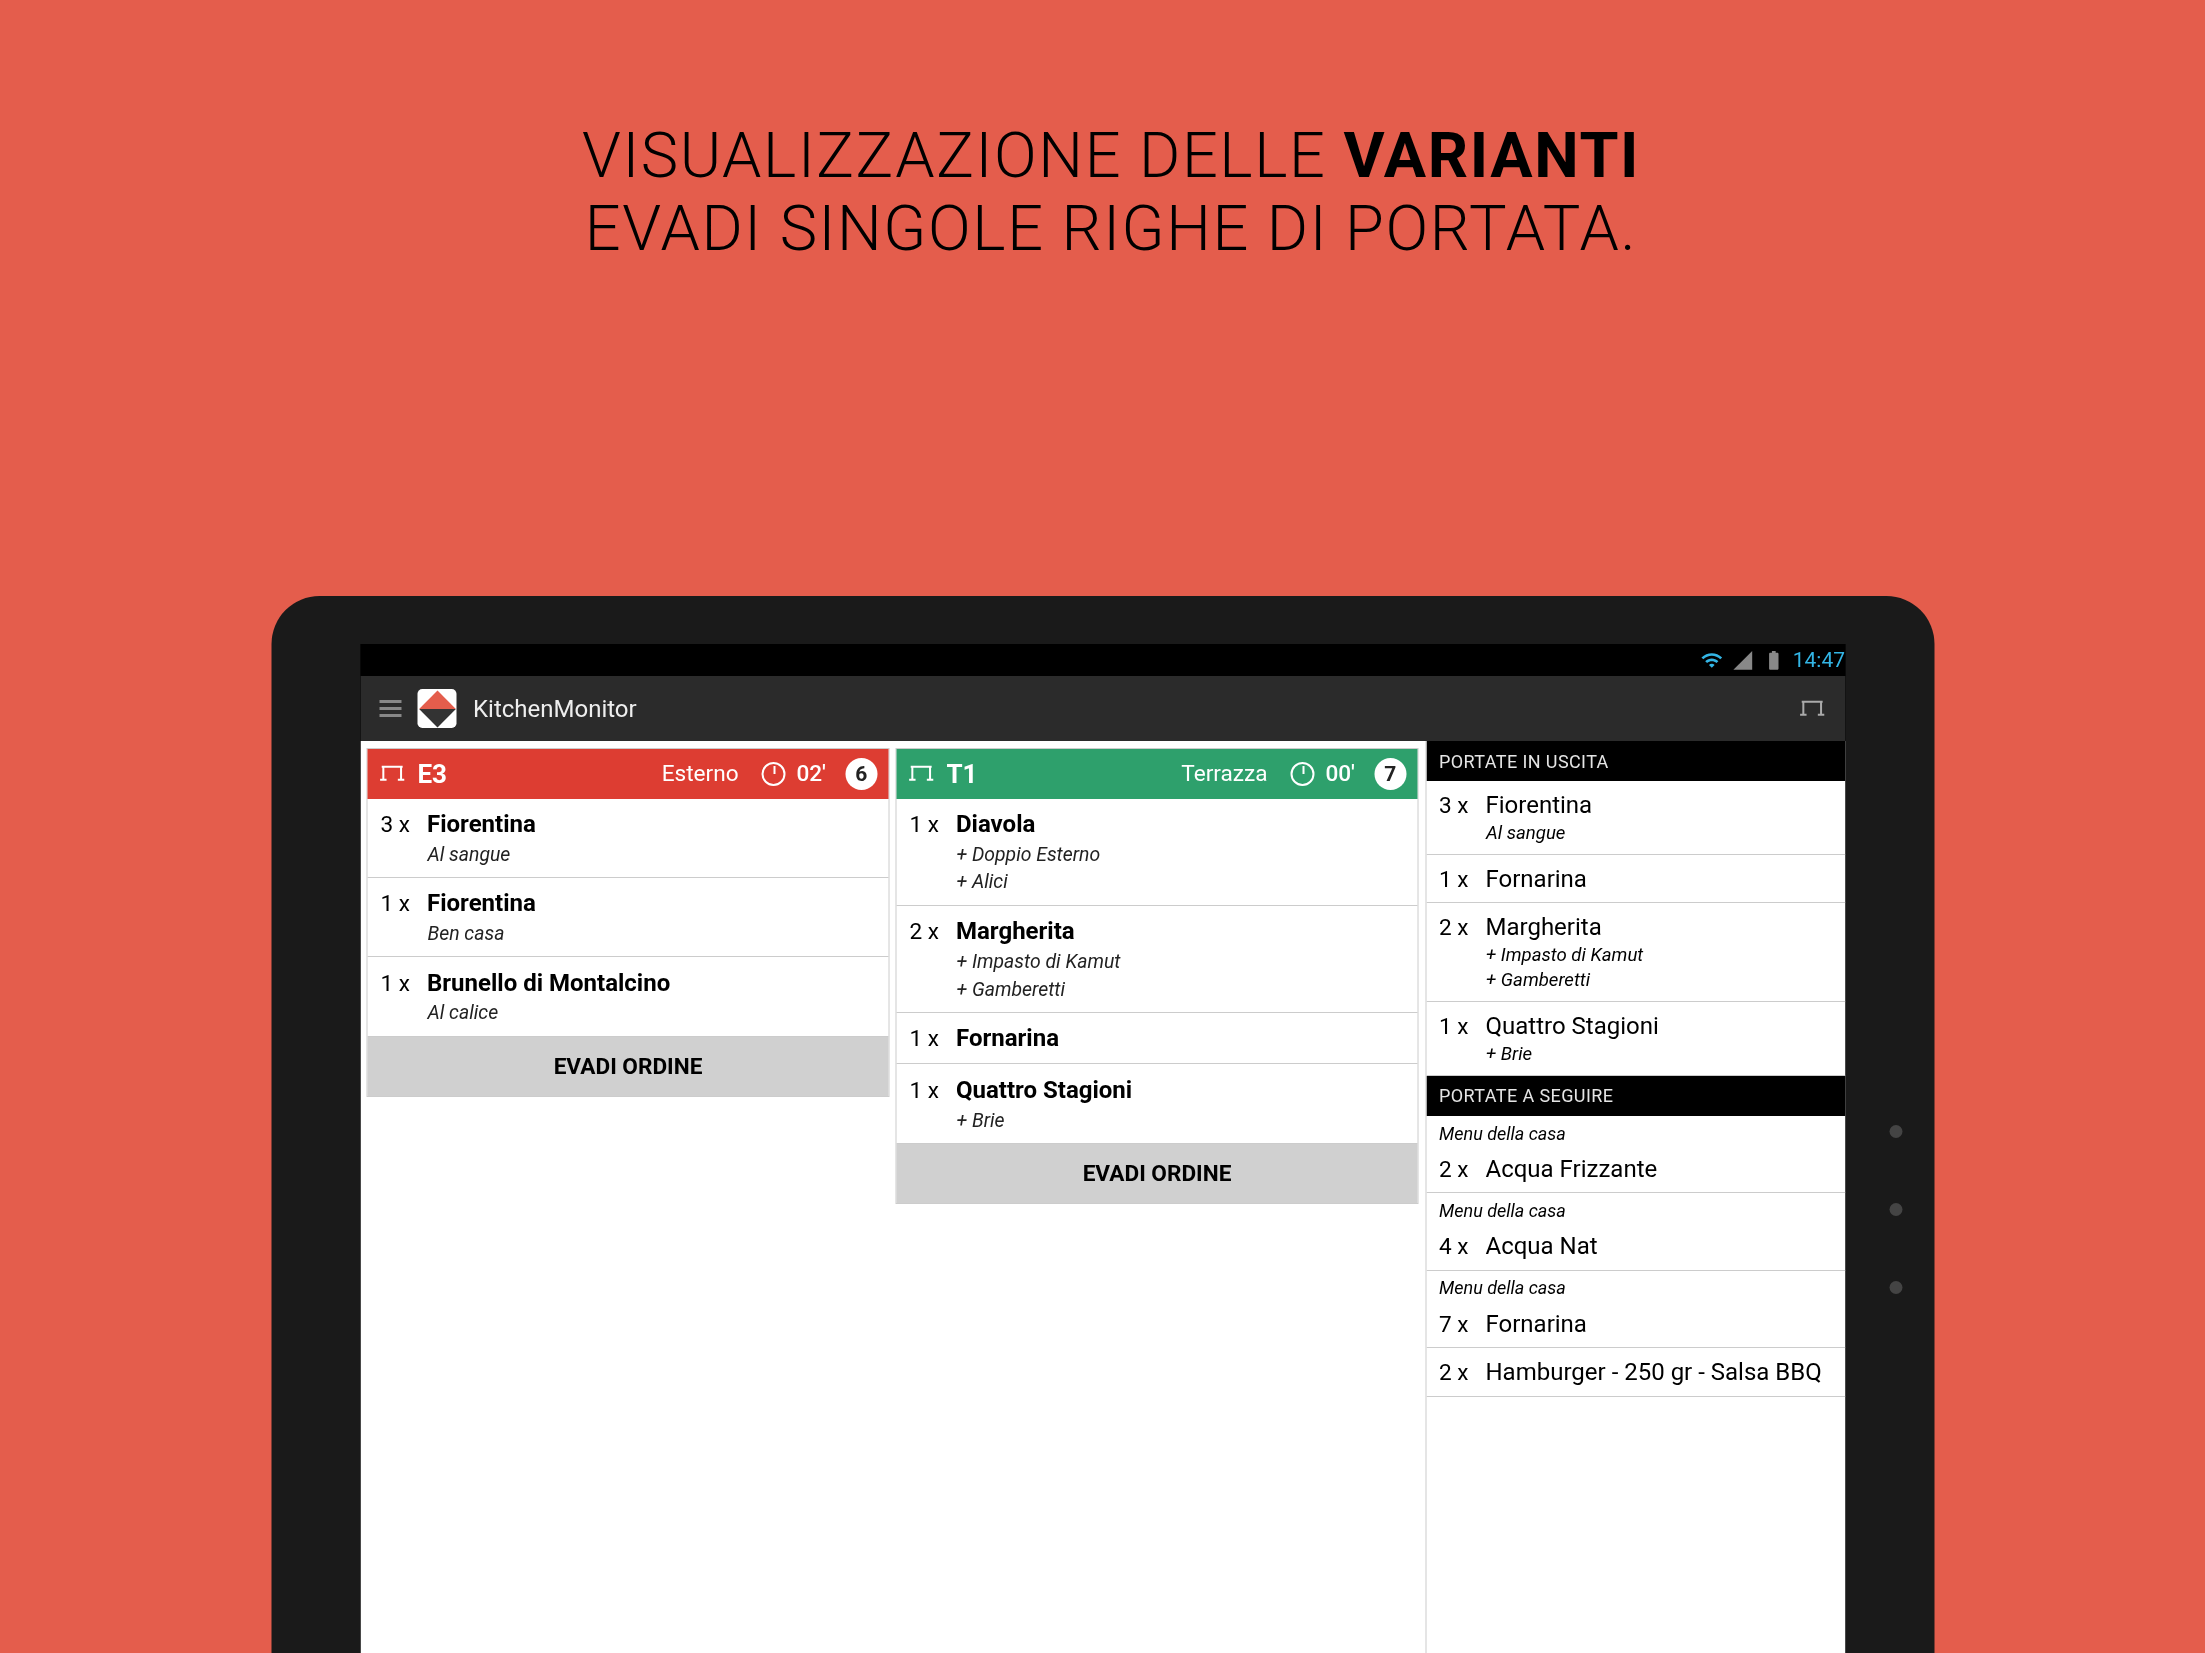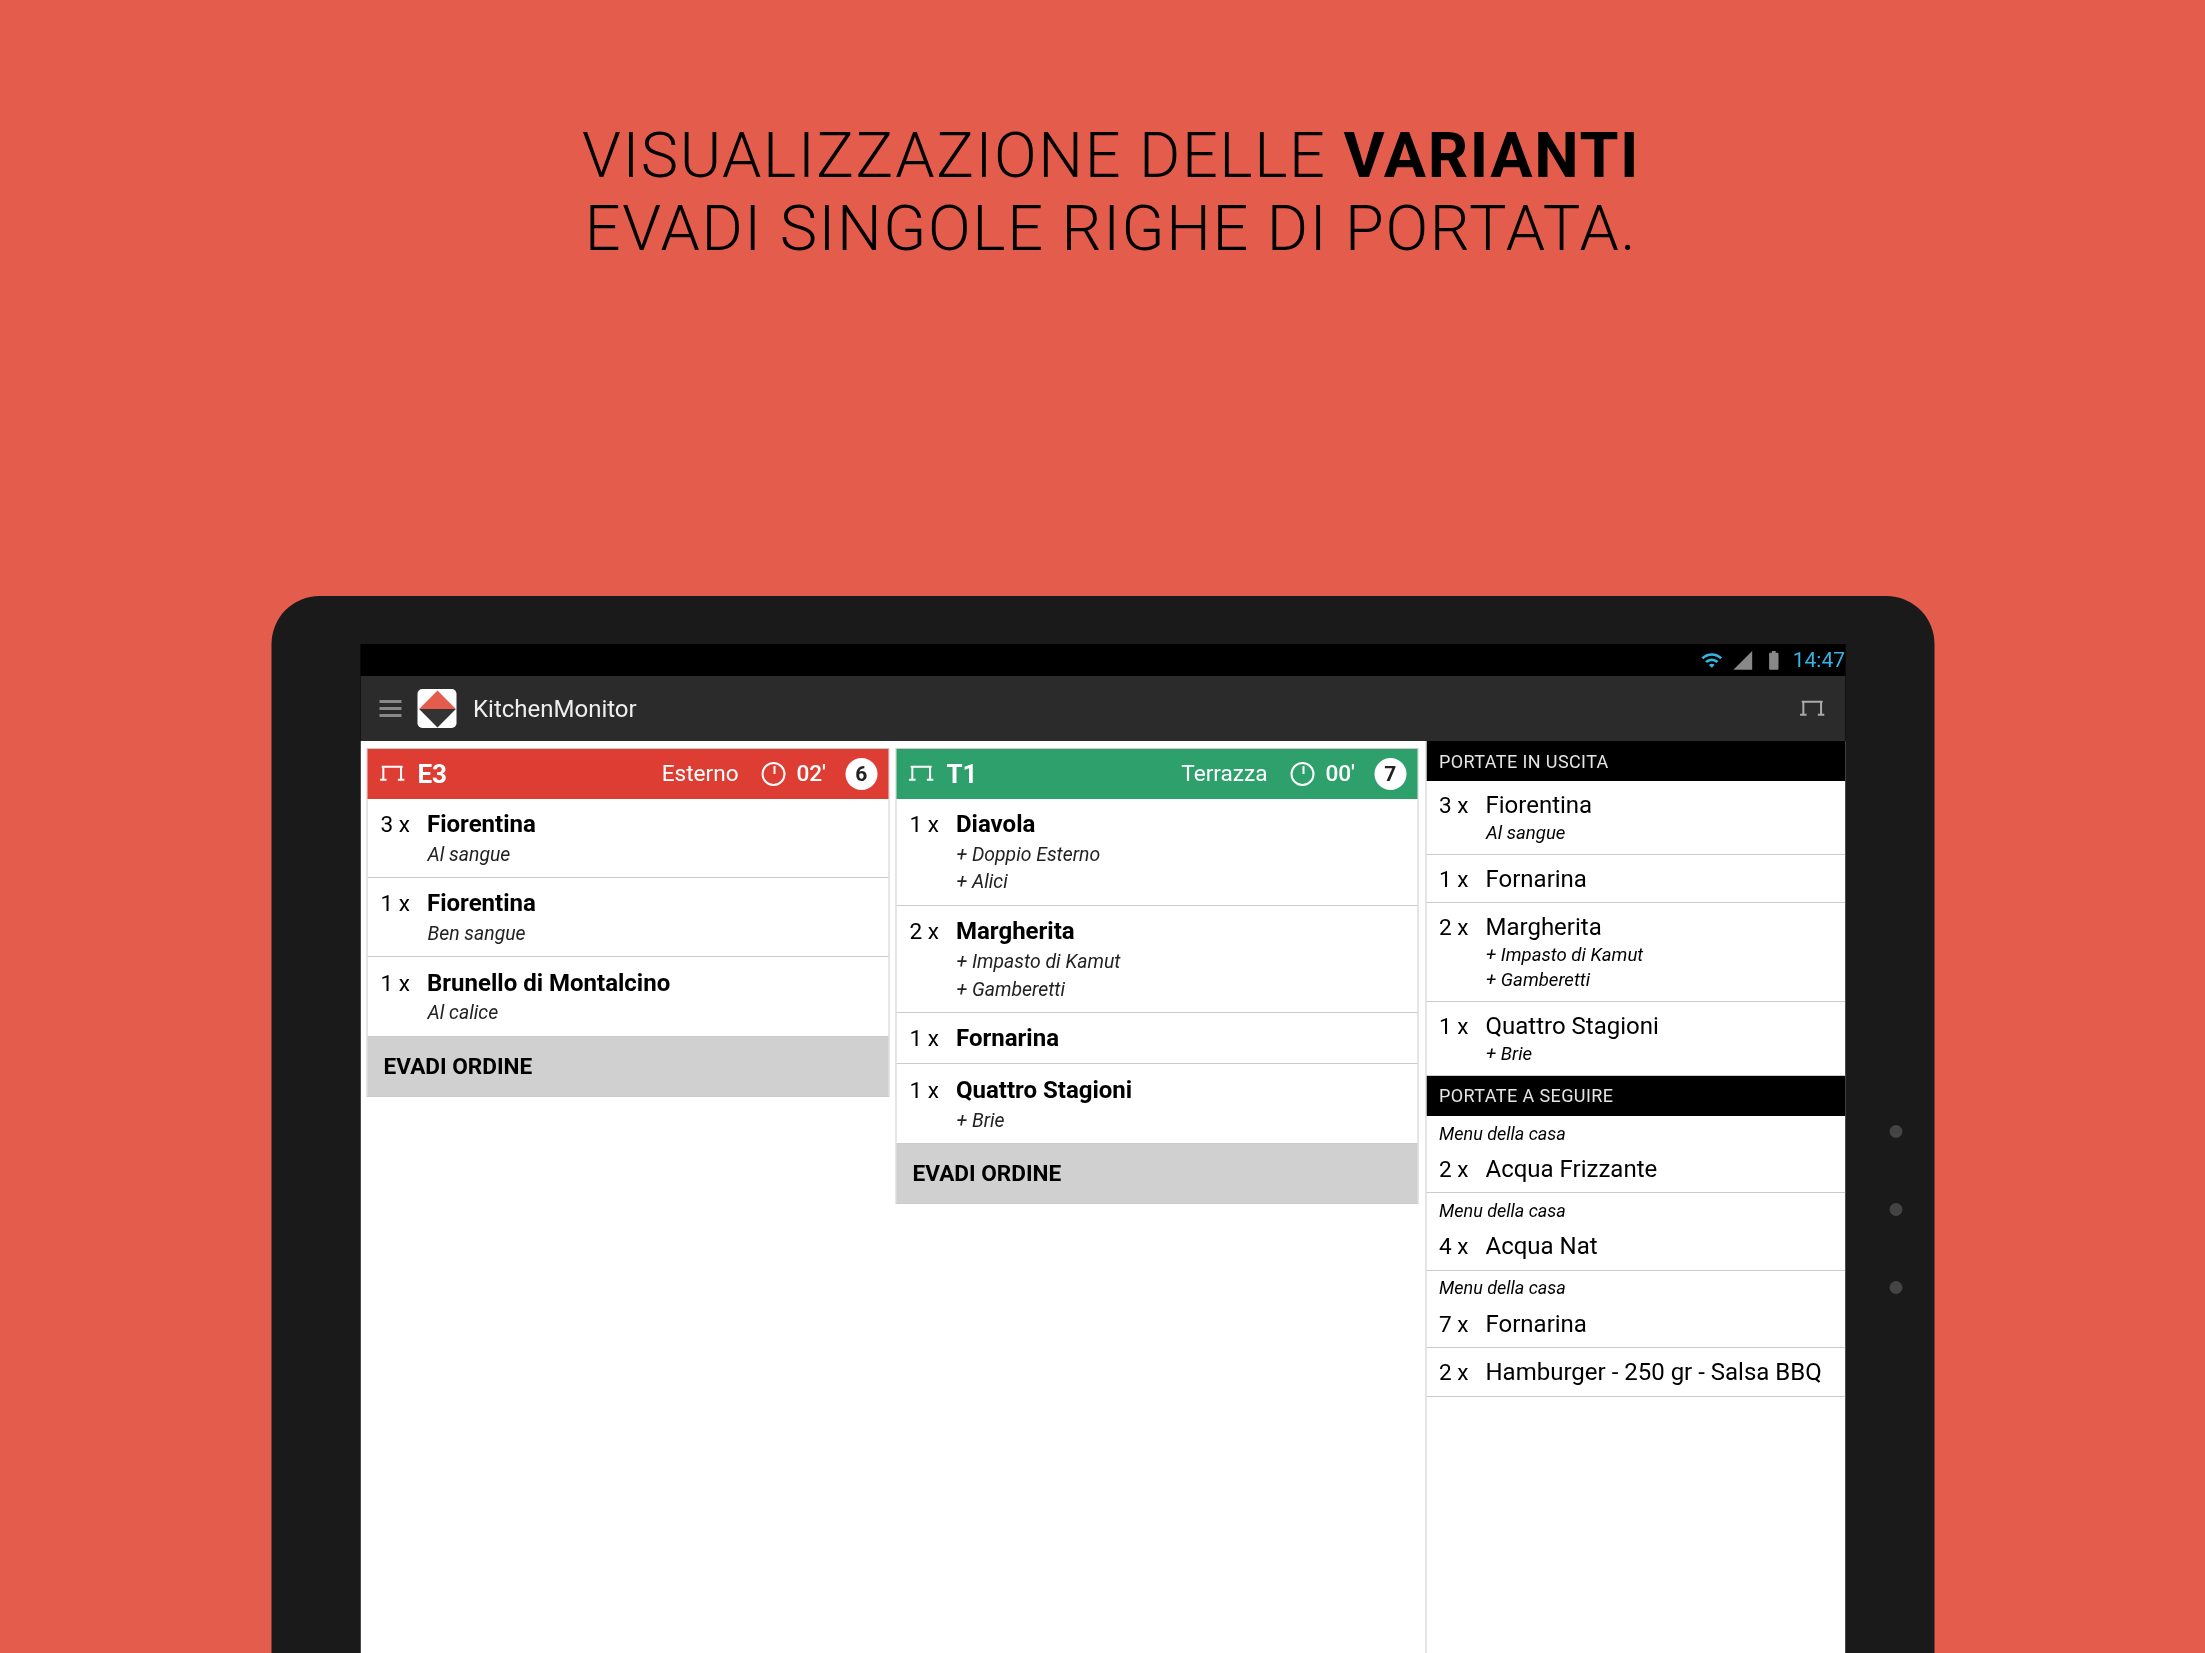--- a/index.html
+++ b/index.html
@@ -39,21 +39,21 @@
     .timer-val { font-size: 22.6px; font-weight: 500; }
     .badge { background: #fff; color: #222; width: 32px; height: 32px; border-radius: 50%; display: flex; align-items: center; justify-content: center; font-size: 21px; font-weight: 700; margin-left: 8px; }
     
     .order-item { border-bottom: 0.8px solid #ccc; padding: 11.3px 13px; }
     .order-item:last-of-type { border-bottom: none; }
     .item-line { display: flex; align-items: baseline; gap: 6.5px; }
     .item-qty { font-size: 22.6px; min-width: 40px; }
     .item-name { font-size: 24px; font-weight: 700; }
     .item-variant { font-size: 19.4px; font-style: italic; padding-left: 47px; padding-top: 4.8px; color: #222; }
     
-    .evadi-btn { background: #d0d0d0; text-align: left; padding: 16px; font-size: 22.6px; font-weight: 700; cursor: pointer; }
+    .evadi-btn { background: #d0d0d0; text-align: center; padding: 16px; font-size: 22.6px; font-weight: 700; cursor: pointer; }
     
     .sidebar { width: 420px; border-left: 0.8px solid #ccc; overflow-y: hidden; }
     .sidebar-section-header { background: #000; color: #e5e5e5; padding: 9.7px 13px; font-size: 18px; font-weight: 400; letter-spacing: 0.4px; }
     .sidebar-item { border-bottom: 0.8px solid #ccc; padding: 9.7px 13px; }
     .sidebar-item-line { display: flex; align-items: baseline; gap: 6.5px; }
     .sidebar-qty { font-size: 22.6px; min-width: 40px; }
     .sidebar-name { font-size: 24px; }
     .sidebar-variant { font-size: 18.6px; font-style: italic; padding-left: 47px; padding-top: 3.2px; }
     .sidebar-menu-label { font-size: 18px; font-style: italic; padding: 6.5px 13px 1.6px 13px; }
     
@@ -130,21 +130,21 @@
                 <span class="item-qty">3 x</span>
                 <span class="item-name">Fiorentina</span>
               </div>
       <div class="item-variant">Al sangue</div>
     </div>
             <div class="order-item">
       <div class="item-line">
                 <span class="item-qty">1 x</span>
                 <span class="item-name">Fiorentina</span>
               </div>
-      <div class="item-variant">Ben sangue</div>
+      <div class="item-variant">Ben casa</div>
     </div>
             <div class="order-item">
       <div class="item-line">
                 <span class="item-qty">1 x</span>
                 <span class="item-name">Brunello di Montalcino</span>
               </div>
       <div class="item-variant">Al calice</div>
     </div>
     <div class="evadi-btn">EVADI ORDINE</div>
   </div>

